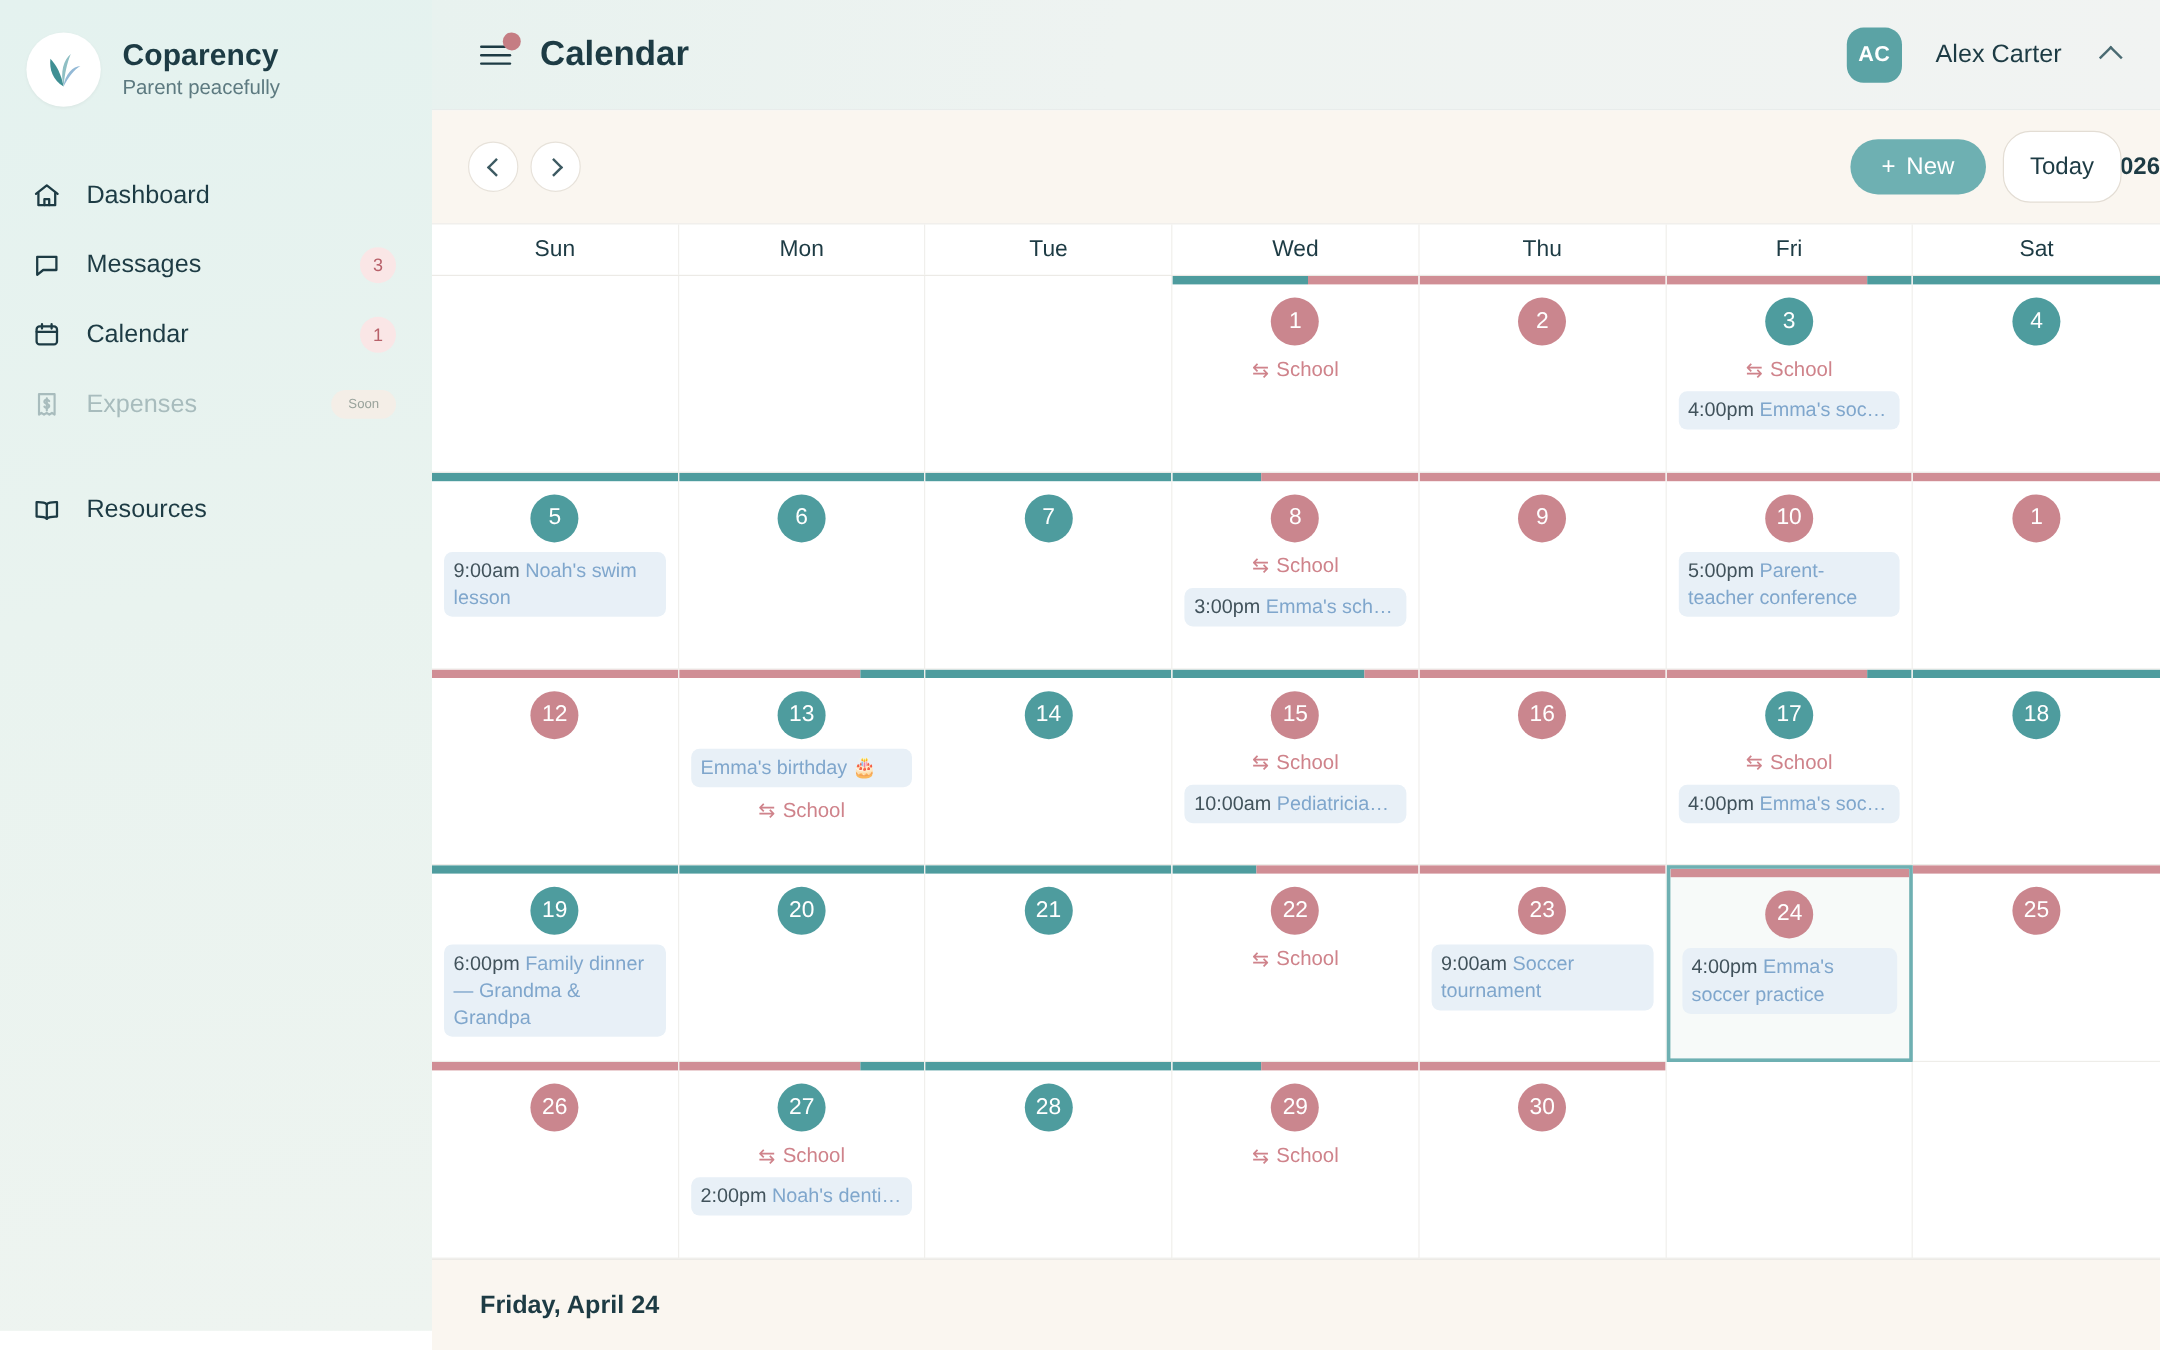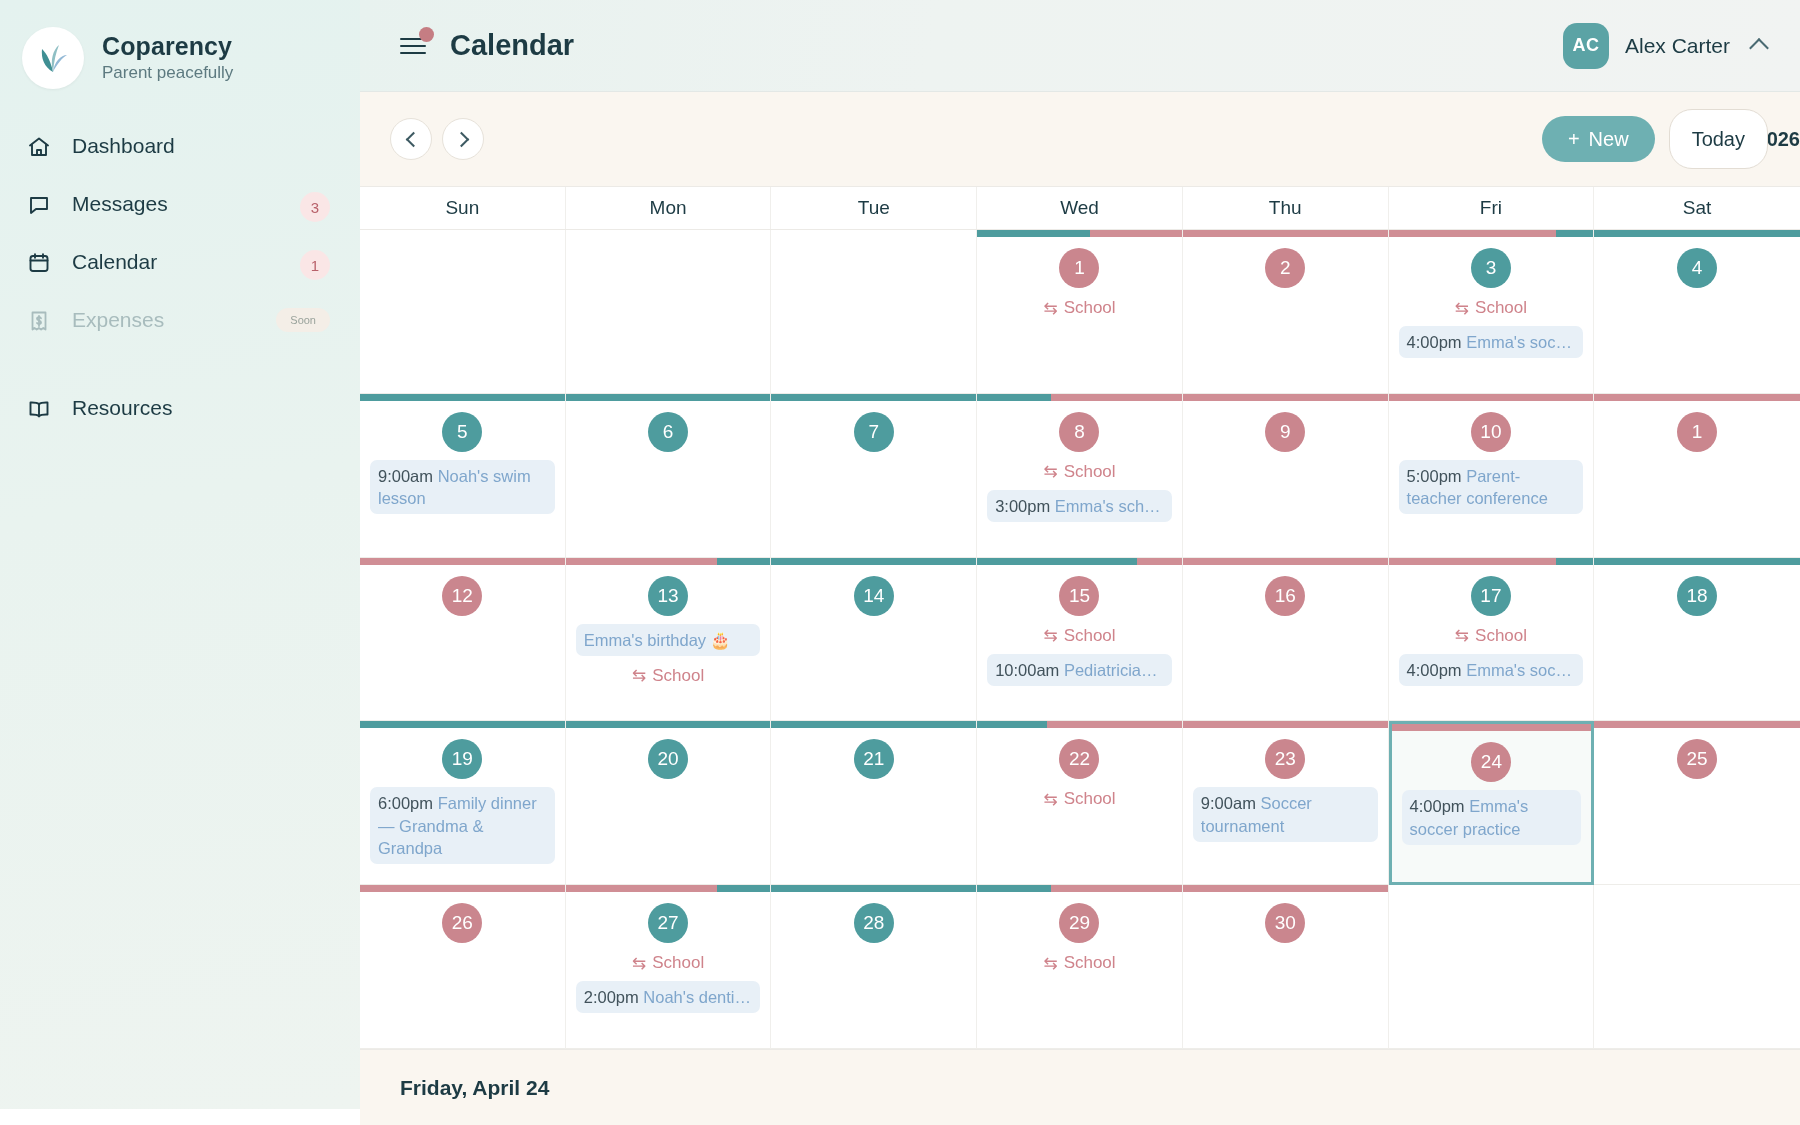--- a/index.html
+++ b/index.html
@@ -24,21 +24,21 @@
     background: #ffffff; flex: 0 0 62px;
     display: flex; align-items: center; justify-content: center;
     box-shadow: 0 1px 3px rgba(0,0,0,.05);
   }
   .brand-text { display: flex; flex-direction: column; justify-content: center; }
   .brand-title { font-size: 25px; font-weight: 700; color: #1d3b44; letter-spacing: .1px; line-height: 1.15; }
   .brand-sub { font-size: 17px; color: #5d7a80; line-height: 1.3; margin-top: 2px; }
 
   .nav { margin-top: 40px; }
   .nav-item {
-    display: flex; align-items: flex-start; gap: 20px;
+    display: flex; align-items: center; gap: 20px;
     height: 58px; padding: 0 30px 0 26px;
     cursor: pointer; position: relative;
   }
   .nav-item .ico { width: 26px; height: 26px; flex: 0 0 26px; display:flex; align-items:center; justify-content:center; }
   .nav-label { font-size: 21px; color: #1d3b44; flex: 1; }
   .nav-item.disabled .nav-label { color: #a8bcbd; }
   .badge {
     min-width: 30px; height: 30px; border-radius: 50%;
     background: #fae6e6; color: #b8616a;
     font-size: 15px; display: flex; align-items: center; justify-content: center;
@@ -59,21 +59,21 @@
     border-bottom: 1px solid #e3e8e6;
   }
   .hamburger { position: relative; width: 30px; height: 26px; cursor: pointer; margin-right: 20px; }
   .hamburger span { position:absolute; left:0; width: 26px; height: 2.5px; background: #1d3b44; border-radius: 2px; }
   .hamburger span:nth-child(1){ top: 5px; }
   .hamburger span:nth-child(2){ top: 12px; }
   .hamburger span:nth-child(3){ top: 19px; }
   .ham-dot { position:absolute; top:-6px; right:-4px; width: 15px; height: 15px; border-radius: 50%; background: #c57d83; }
   .page-title { font-size: 29px; font-weight: 600; color: #1d3b44; }
   .topbar-spacer { flex: 1; }
-  .user { display: flex; align-items: center; gap: 16px; cursor: pointer; padding-right: 8px; }
+  .user { display: flex; align-items: center; gap: 28px; cursor: pointer; padding-right: 8px; }
   .avatar {
     width: 46px; height: 46px; border-radius: 14px;
     background: #5ba3a5; color: #fff;
     display: flex; align-items: center; justify-content: center;
     font-size: 18px; font-weight: 600; letter-spacing: .5px;
   }
   .user-name { font-size: 21px; color: #1d3b44; }
   .chev-up { width: 14px; height: 14px; border-left: 2.4px solid #4a6a72; border-top: 2.4px solid #4a6a72; transform: rotate(45deg); margin-left: 6px; margin-top: 5px; }
 
   .cal-toolbar {

